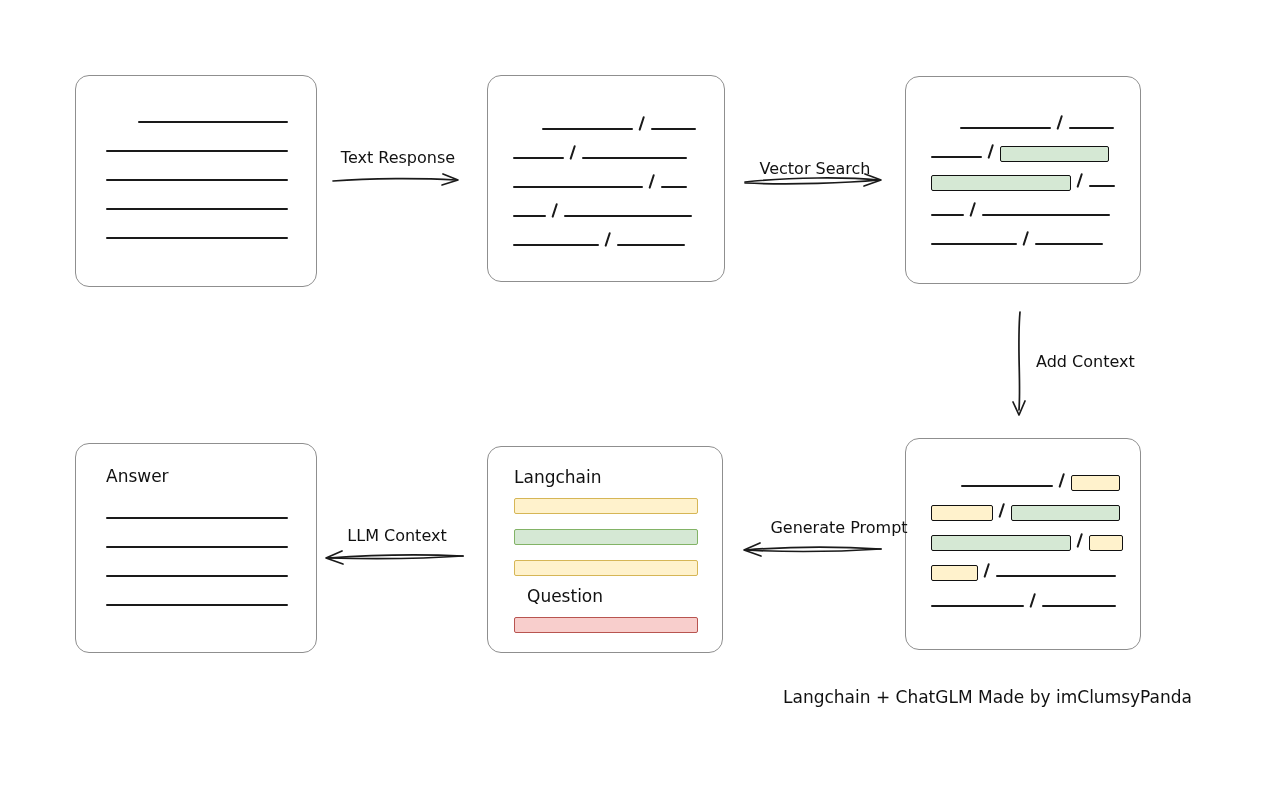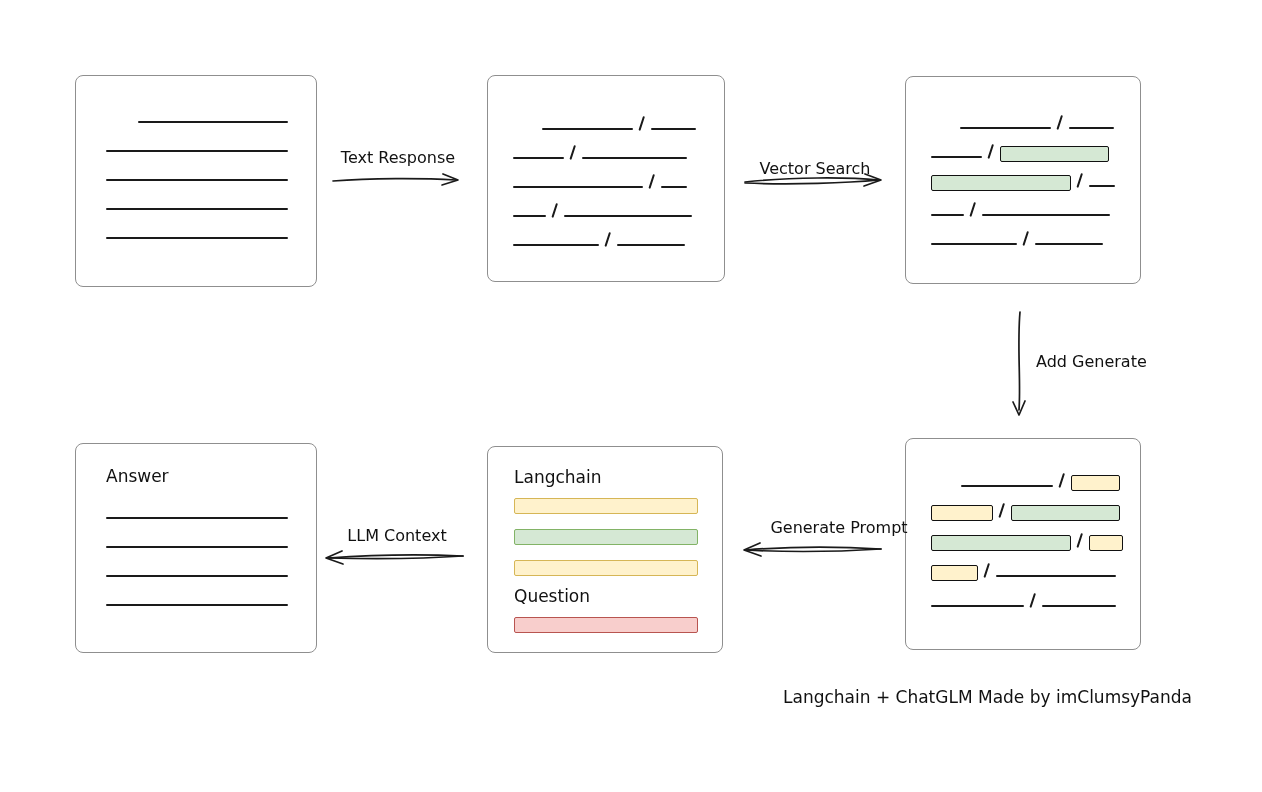--- a/index.html
+++ b/index.html
@@ -2,21 +2,21 @@
 <html style="--green-fill: #d5e8d4; --green-border: #82b366; --yellow-fill: #fff2cc; --yellow-border: #d6b656; --red-fill: #f8cecc; --red-border: #b85450; --line-color: #1a1a1a; --node-border: #8f8f8f; --text-color: #111111;"><head>
 <meta charset="utf-8">
 <style>
   html,body{margin:0;padding:0;background:#ffffff;}
   .canvas{
     position:relative;width:1262px;height:792px;background:#ffffff;overflow:hidden;
     font-family:"DejaVu Sans","Liberation Sans",sans-serif;color:var(--text-color,#111);
   }
   .node{
     position:absolute;background:#fff;border:1px solid var(--node-border,#8f8f8f);
-    border-radius:8px;box-sizing:border-box;
+    border-radius:14px;box-sizing:border-box;
   }
   .rows{box-sizing:border-box;}
   .row{display:flex;align-items:flex-end;height:29px;}
   .rows-30 .row{height:30px;}
   .seg{display:inline-block;flex:none;}
   .seg.gap{height:1px;}
   .seg.line{height:2px;background:var(--line-color,#1a1a1a);border-radius:1px;}
   .seg.slash{
     width:2px;height:15px;background:var(--line-color,#1a1a1a);border-radius:1px;
     margin:0 8px;transform:rotate(18deg) translateY(1px);
@@ -165,21 +165,21 @@
   </div>
 
   <div class="node" style="left:487px;top:446px;width:236px;height:207px;">
     <div style="padding:20px 0 0 26px;">
       <div class="node-label" style="margin-bottom:11px;">Langchain</div>
       <div>
           <div class="bar yellow"></div>
           <div class="bar green"></div>
           <div class="bar yellow"></div>
         </div>
-      <div class="node-label" style="margin-top:-5px;margin-bottom:11px;">Question</div>
+      <div class="node-label" style="margin-top:-5px;margin-bottom:11px;margin-left:13px;">Question</div>
       <div>
           <div class="bar red"></div>
         </div>
     </div>
   </div>
 
   <div class="node" style="left:75px;top:443px;width:242px;height:210px;">
     <div class="node-label" style="position:absolute;left:30px;top:22px;">Answer</div>
     <div class="rows" style="padding:46px 0 0 30px;">
         <div class="row">
@@ -203,21 +203,21 @@
     <path d="M113,6 L128,12 L112,17"></path>
   </svg>
 
   <div class="arrow-label" style="left:742px;top:149px;width:146px;margin-top:10px;">Vector Search</div>
   <svg class="arrow" style="left:742px;top:169px;" width="146" height="26" viewBox="0 0 146 26">
     <path d="M3,13 C50,8 105,8 137,11"></path>
     <path d="M3,14 C50,16 105,14 137,11"></path>
     <path d="M123,5 L139,11 L122,17"></path>
   </svg>
 
-  <div class="arrow-label" style="left:1036px;top:352px;text-align:left;">Add Generate</div>
+  <div class="arrow-label" style="left:1036px;top:352px;text-align:left;">Add Context</div>
   <svg class="arrow" style="left:1008px;top:310px;" width="26" height="112" viewBox="0 0 26 112">
     <path d="M12,2 C9,35 13,72 11,100"></path>
     <path d="M5,92 L11,105 L17,91"></path>
   </svg>
 
   <div class="arrow-label" style="left:764px;top:518px;width:150px;">Generate Prompt</div>
   <svg class="arrow" style="left:738px;top:538px;" width="146" height="26" viewBox="0 0 146 26">
     <path d="M143,11 C95,8 45,9 8,12"></path>
     <path d="M143,11 C95,14 45,14 8,12"></path>
     <path d="M22,5 L6,12 L23,18"></path>

